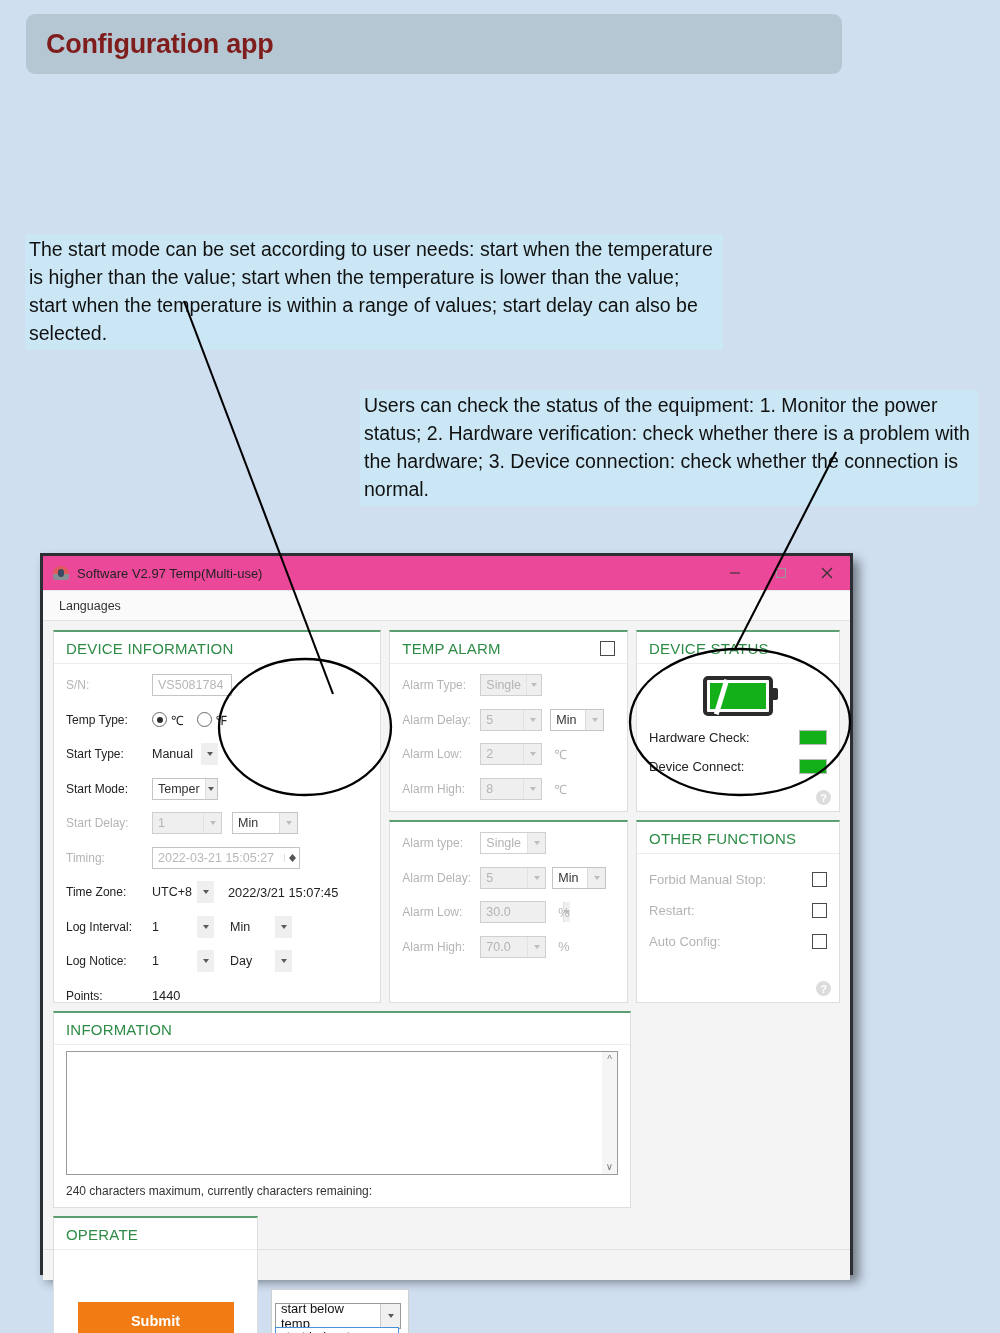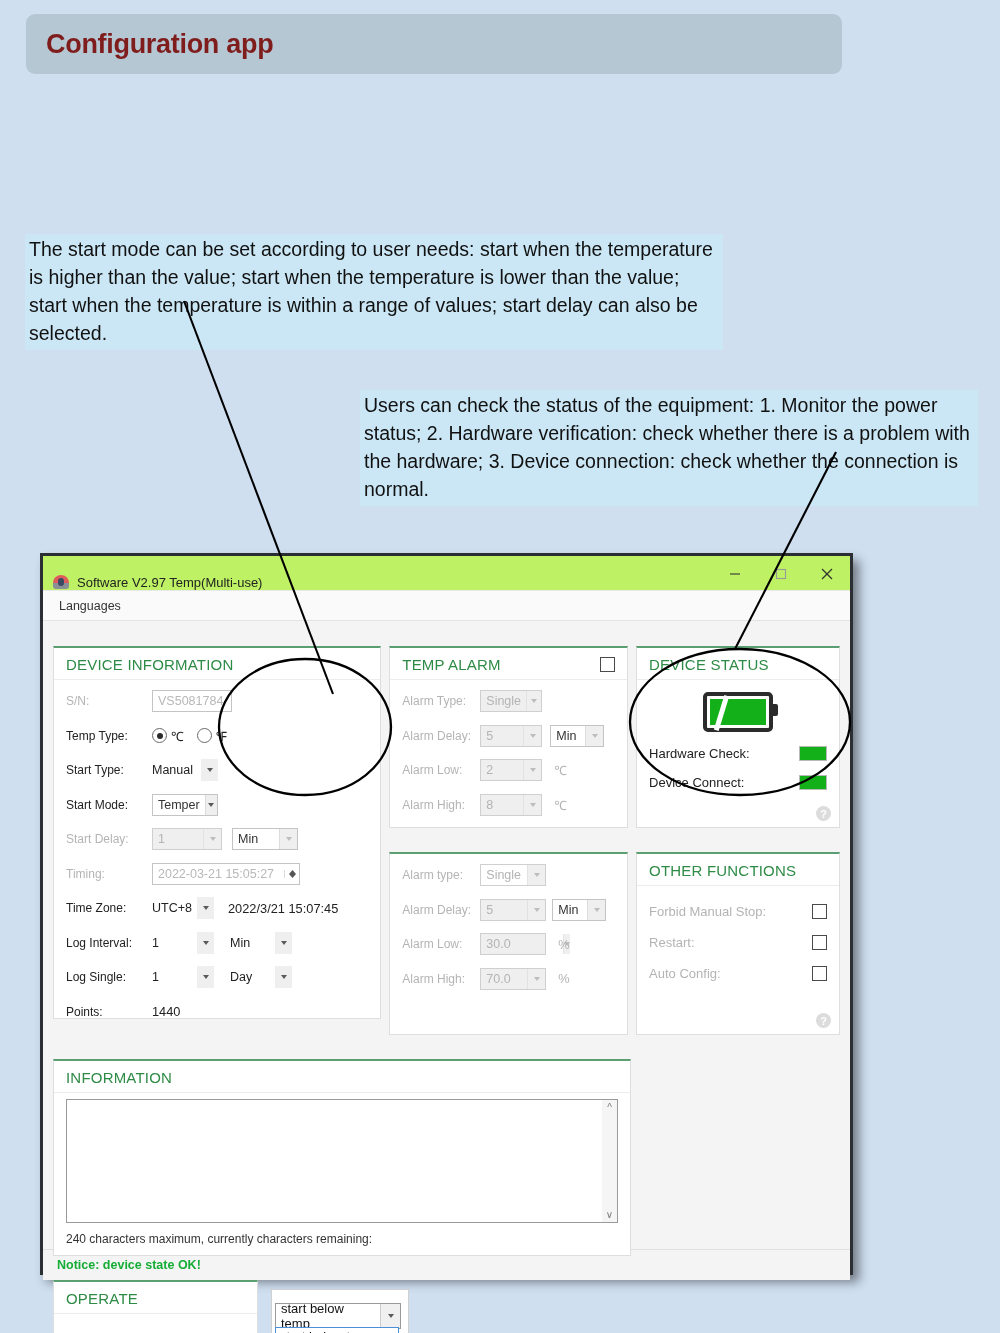--- a/index.html
+++ b/index.html
@@ -38,21 +38,21 @@
   #app-window{
     position:absolute;left:40px;top:553px;width:813px;height:722px;
     background:#ffffff;
     border:3px solid #2b2f33;
     box-shadow:6px 7px 10px rgba(0,0,0,.45);
     box-sizing:border-box;
     font-size:12.5px;color:#222;
   }
   
   #titlebar{
-    height:34px;background:#bef264;display:flex;align-items:flex-end;
+    height:34px;background:#ec4899;display:flex;align-items:center;
     border-bottom:1px solid #e8e8e8;
   }
   #titlebar .app-icon{
     width:16px;height:16px;margin-left:10px;margin-right:8px;position:relative;
   }
   #titlebar .app-icon .cap{
     position:absolute;left:0;top:1px;width:16px;height:9px;border-radius:8px 8px 0 0;
     background:#e05b5b;
   }
   #titlebar .app-icon .base{
@@ -76,21 +76,21 @@
   }
   #menubar .mi{font-size:12.5px;color:#333;padding:0 10px;margin-left:6px;}
   
   #win-body{
     background:#f4f4f4;padding:9px 10px 0 10px;height:628px;box-sizing:border-box;
     position:relative;
   }
   .row-top{display:flex;gap:8px;}
   .panel{
     background:#fff;border:1px solid #dedede;border-top:2px solid #5a9e72;
-    box-sizing:border-box;position:relative;margin-top:16px;
+    box-sizing:border-box;position:relative;
   }
   .panel-head{
     display:flex;align-items:center;justify-content:space-between;
     padding:8px 12px 6px 12px;border-bottom:1px solid #ececec;
   }
   .panel-title{
     color:#2e8b46;font-size:15px;letter-spacing:.2px;
   }
   .panel-body{padding:10px 12px 8px 12px;}
   
@@ -328,21 +328,21 @@
                 </span>
             </div>
             <div class="combo flat" style="width:62px;margin-left:16px;">
               <span class="ctext">Min</span>
               <span class="carrow">
                   <i class="tri"></i>
                 </span>
             </div>
           </div>
           <div class="frow">
-            <div class="lbl">Log Single:</div>
+            <div class="lbl">Log Notice:</div>
             <div class="combo flat" style="width:62px;">
               <span class="ctext">1</span>
               <span class="carrow">
                   <i class="tri"></i>
                 </span>
             </div>
             <div class="combo flat" style="width:62px;margin-left:16px;">
               <span class="ctext">Day</span>
               <span class="carrow">
                   <i class="tri"></i>

